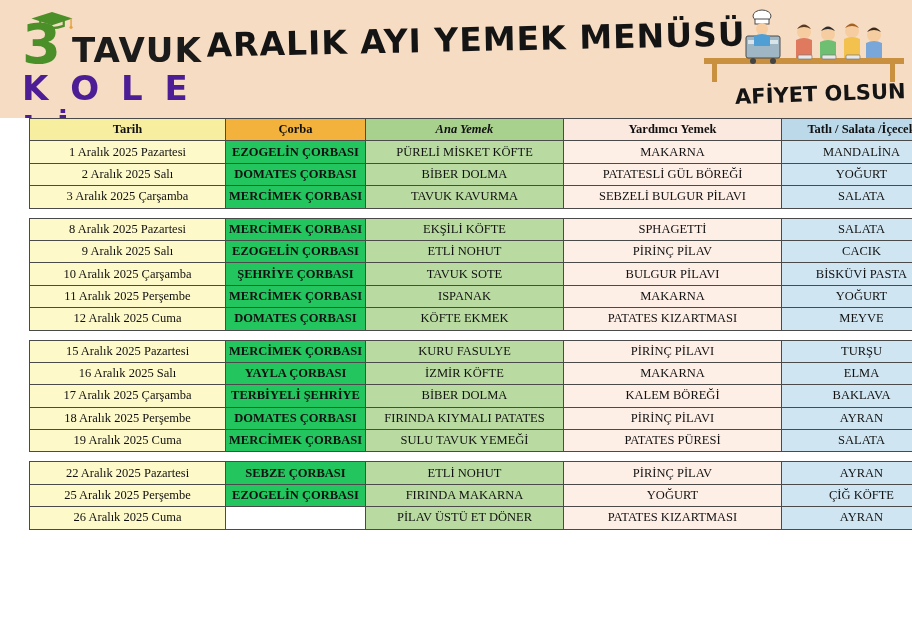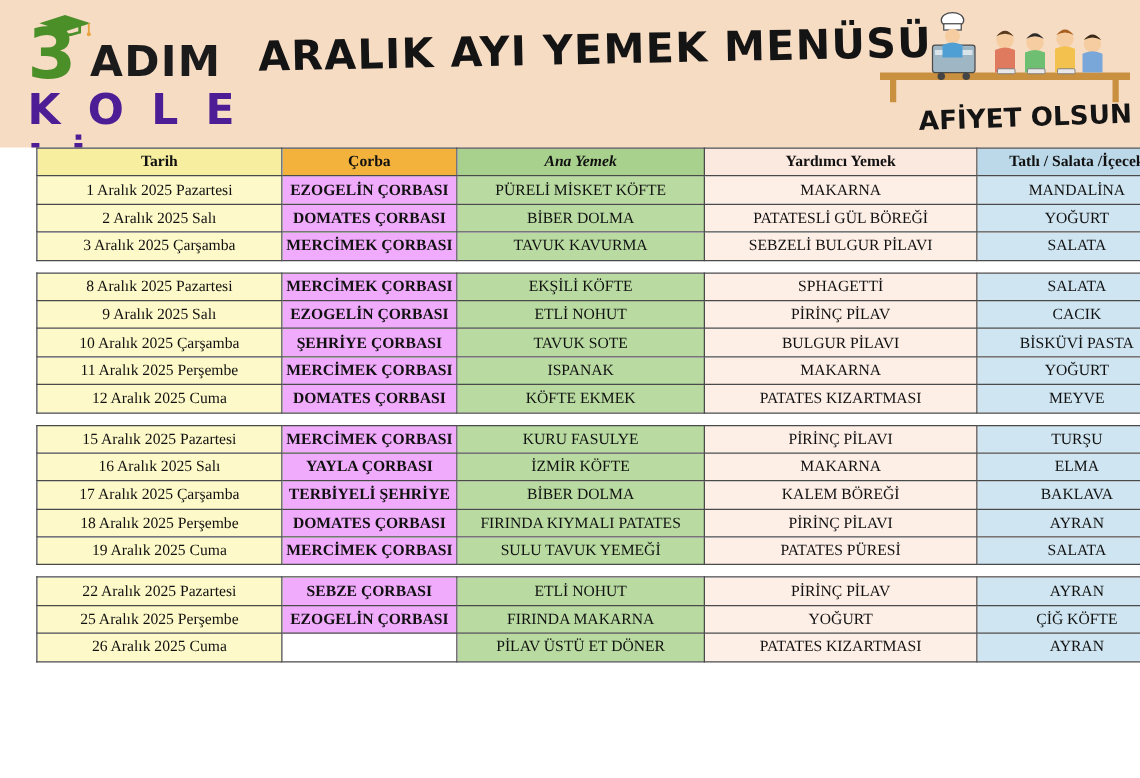--- a/index.html
+++ b/index.html
@@ -120,21 +120,21 @@
     font-size: 12.5px;
     height: 24px;
   }
   th.h-date   { background: #f7eea0; }
   th.h-soup   { background: #f2b23c; }
   th.h-main   { background: #a8d18d; font-style: italic; }
   th.h-side   { background: #fbe9df; }
   th.h-desert { background: #bcd9ea; font-family: Liberation Serif, serif; }
 
   td.c-date   { background: #fdf9c8; }
-  td.c-soup   { background: #f0abfc; font-weight: bold; }
+  td.c-soup   { background: #22c55e; font-weight: bold; }
   td.c-main   { background: #b9dba2; }
   td.c-side   { background: #fdeee6; }
   td.c-desert { background: #cfe5f1; }
 
   tr.spacer td {
     height: 10px;
     background: #ffffff;
     border-left: 1px solid #4a4a4a;
     border-right: 1px solid #4a4a4a;
     border-top: 1px solid #4a4a4a;
@@ -154,21 +154,21 @@
   <div class="header">
 
     <div class="logo">
       <svg class="logo-cap" viewBox="0 0 60 26">
         <polygon points="30,2 58,11 30,20 2,11" fill="#4b8f29"></polygon>
         <path d="M14 14 L14 21 Q30 27 46 21 L46 14" fill="none" stroke="#4b8f29" stroke-width="3"></path>
         <line x1="56" y1="11" x2="56" y2="22" stroke="#e8a33d" stroke-width="2"></line>
         <circle cx="56" cy="23" r="2.2" fill="#e8a33d"></circle>
       </svg>
       <div class="logo-3">3</div>
-      <div class="logo-adim">ADIM</div>
+      <div class="logo-adim">TAVUK</div>
       <div class="logo-koleji">K O L E J İ</div>
     </div>
 
     <div class="main-title">ARALIK AYI YEMEK MENÜSÜ</div>
     <div class="afiyet">AFİYET OLSUN</div>
 
     <svg class="kids" viewBox="0 0 200 80">
 
       <rect x="0" y="56" width="200" height="6" fill="#c8903f"></rect>
       <rect x="8" y="62" width="5" height="18" fill="#c8903f"></rect>

